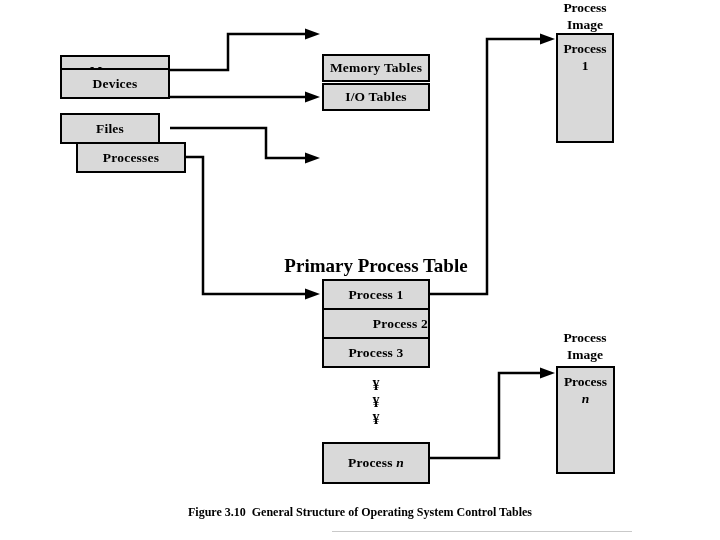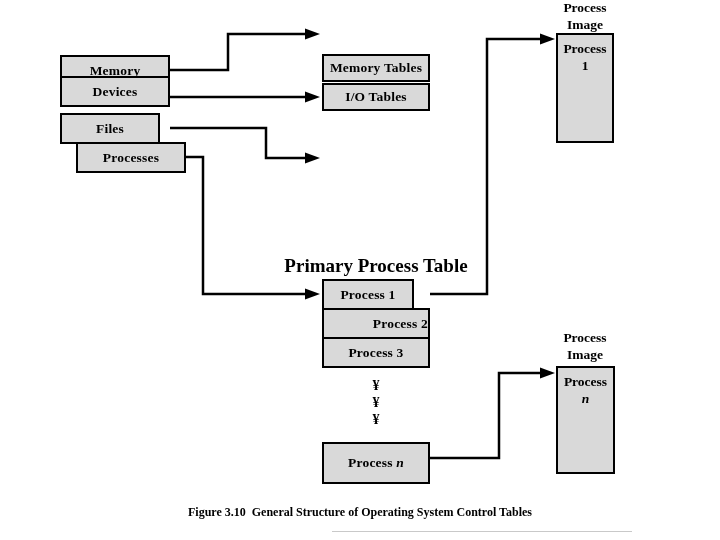--- a/index.html
+++ b/index.html
@@ -22,34 +22,34 @@
     align-items: center;
     justify-content: center;
     font-weight: bold;
     font-size: 13.5px;
     letter-spacing: 0.2px;
     text-align: center;
   }
 
   
   .row-memory    { left: 60px; top: 55px;  width: 110px; height: 31px; }
-  .row-devices   { left: 60px; top: 76px;  width: 110px; height: 31px; }
+  .row-devices   { left: 60px; top: 68px;  width: 110px; height: 31px; }
   .row-files     { left: 60px; top: 113px; width: 100px; height: 31px; }
   .row-processes { left: 60px; top: 142px; width: 110px; height: 31px; margin-left: 16px; }
 
   
   .memory-tables { left: 322px; top: 12px;  width: 108px; height: 28px; margin-top: 42px; }
   .io-tables     { left: 322px; top: 83px;  width: 108px; height: 28px; }
   .file-tables   { left: 322px; top: 144px; width: 108px; height: 28px; }
 
   .ppt-title {
     position: absolute; left: 276px; top: 255px; width: 200px;
     text-align: center; font-weight: bold; font-size: 19px;
   }
-  .ppt-row1 { left: 322px; top: 279px; width: 92px; height: 31px; }
+  .ppt-row1 { left: 322px; top: 279px; width: 108px; height: 31px; }
   .ppt-row2 { left: 322px; top: 308px; width: 108px; height: 31px; justify-content: flex-end; }
   .ppt-row3 { left: 322px; top: 337px; width: 108px; height: 31px; }
 
   .ellipsis-col {
     position: absolute; left: 322px; top: 377px; width: 108px;
     display: flex; flex-direction: column; align-items: center;
     font-weight: bold; font-size: 14px; line-height: 17px;
   }
   .process-n { left: 322px; top: 442px; width: 108px; height: 42px; }
   .italic-n { font-style: italic; font-weight: bold; }

